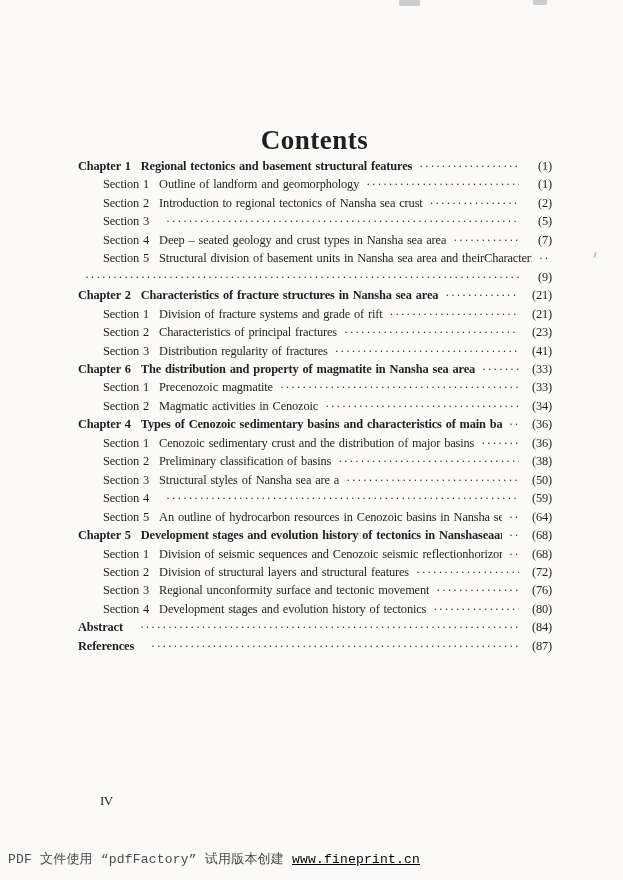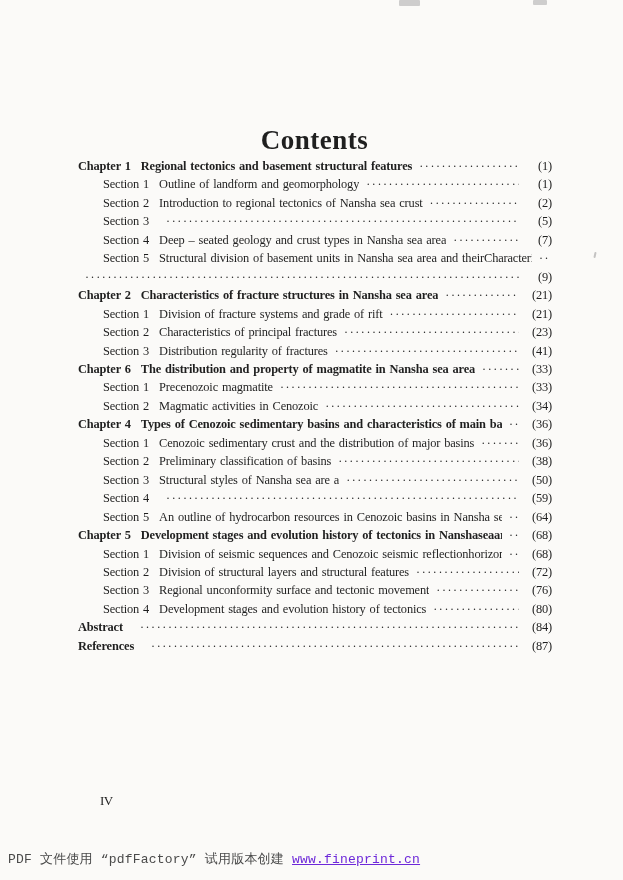--- a/index.html
+++ b/index.html
@@ -69,21 +69,21 @@
     position:absolute;
     left:8px;
     top:850px;
     font-family:"Liberation Mono", monospace;
     font-size:13px;
     color:#4a4a4a;
     letter-spacing:.2px;
     white-space:nowrap;
   }
   .watermark a{
-    color:#6d28d9;
+    color:#000000;
     text-decoration:underline;
   }
   .artifact{position:absolute;background:#b5b5b5;opacity:.65;border-radius:1px;}
   .artifact.a1{left:399px;top:0;width:21px;height:6px;}
   .artifact.a2{left:533px;top:0;width:14px;height:5px;}
   .artifact.a3{left:594px;top:252px;width:2px;height:6px;background:#a6a6a6;transform:rotate(12deg);}
 </style>
 </head>
 <body>
 

